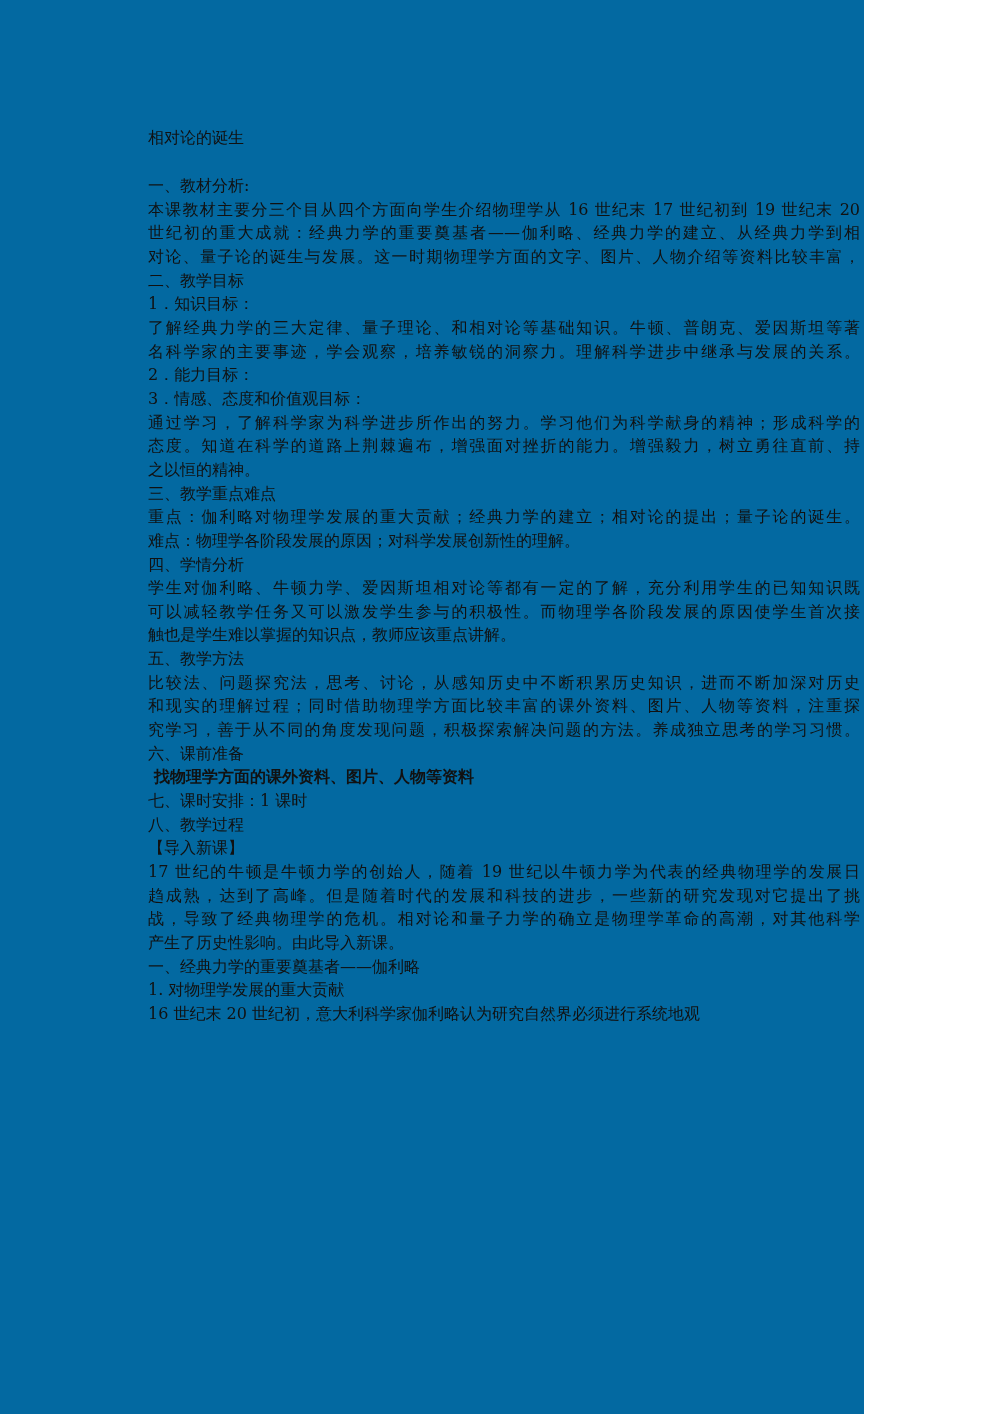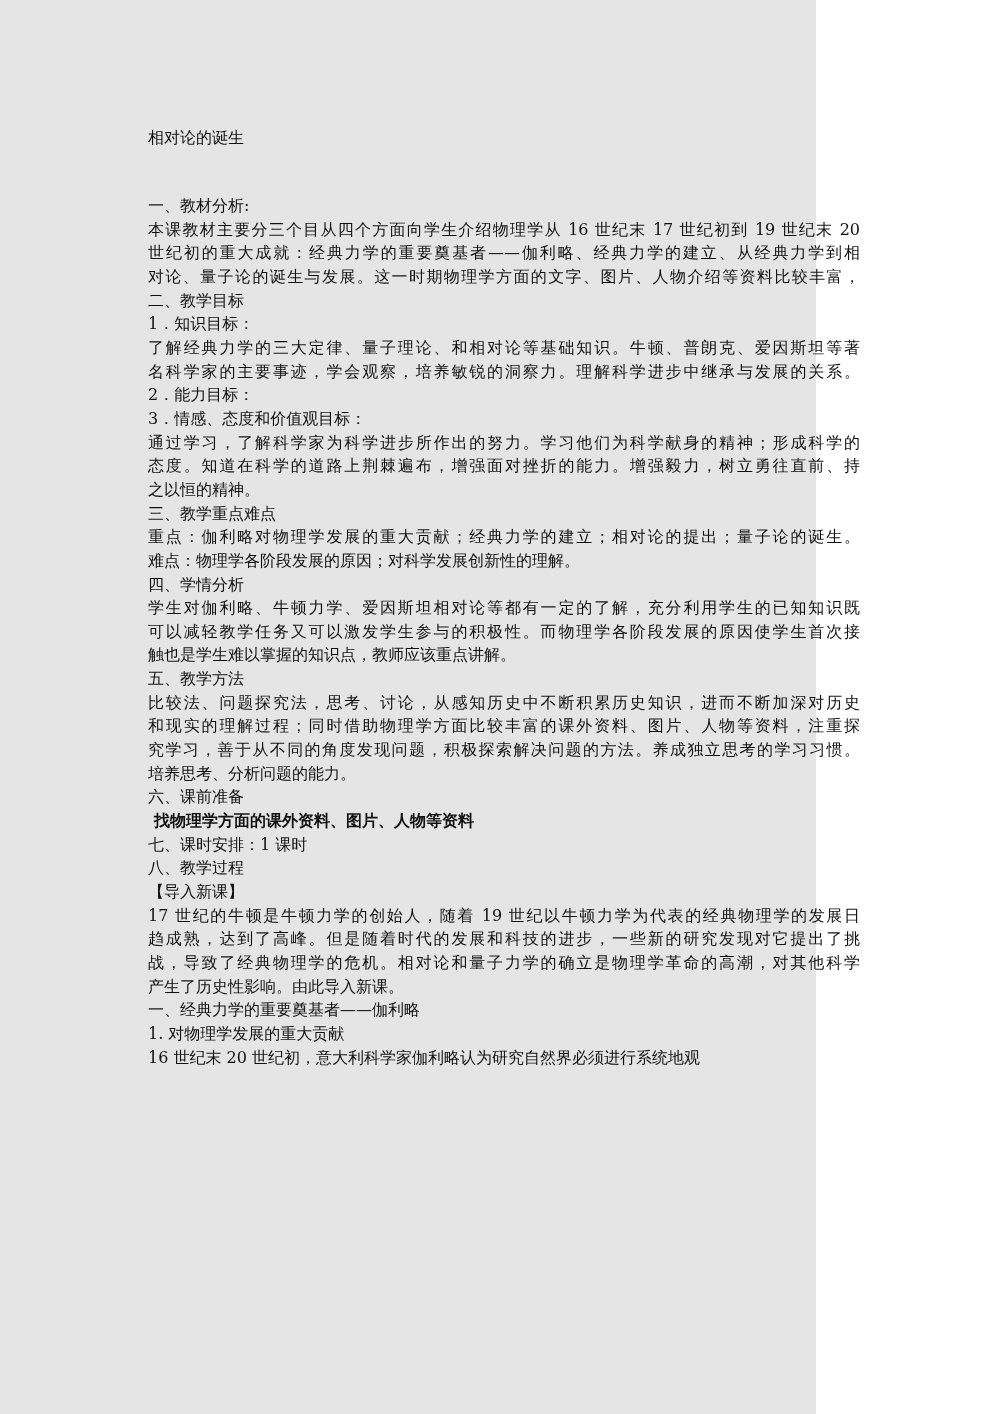--- a/index.html
+++ b/index.html
@@ -1,24 +1,24 @@
 <!DOCTYPE html>
 <html><head>
 <meta charset="utf-8">
 <style>
   html, body { margin: 0; padding: 0; background: #ffffff; }
   body { width: 1000px; height: 1414px; position: relative; overflow: hidden; }
-  .page { position: absolute; left: 0; top: 0; width: 816px; height: 1414px; background: #e5e5e5; }
+  .page { position: absolute; left: 0; top: 0; width: 816px; height: 1414px; background: #0369a1; padding-left: 48px; }
   .doc-title {
     position: absolute; left: 148px; top: 127px;
     font-family: "DejaVu Serif", "Liberation Serif", serif;
     font-size: 16px; color: #111; white-space: nowrap; line-height: 22px;
   }
   .body {
-    position: absolute; left: 148px; top: 174px; width: 712px; margin-top: 20px;
+    position: absolute; left: 148px; top: 174px; width: 712px;
   }
   .line {
     display: block; height: 23.66px; line-height: 23.66px;
     font-family: "DejaVu Serif", "Liberation Serif", serif;
     font-size: 16px; color: #111; white-space: nowrap;
     text-align: justify; text-align-last: justify;
   }
   .line.last { text-align-last: left; }
   .line.indent { padding-left: 6px; font-weight: bold; }
 </style>
@@ -45,21 +45,20 @@
       <div class="line">重点：伽利略对物理学发展的重大贡献；经典力学的建立；相对论的提出；量子论的诞生。</div>
       <div class="line last">难点：物理学各阶段发展的原因；对科学发展创新性的理解。</div>
       <div class="line last">四、学情分析</div>
       <div class="line">学生对伽利略、牛顿力学、爱因斯坦相对论等都有一定的了解，充分利用学生的已知知识既</div>
       <div class="line">可以减轻教学任务又可以激发学生参与的积极性。而物理学各阶段发展的原因使学生首次接</div>
       <div class="line last">触也是学生难以掌握的知识点，教师应该重点讲解。</div>
       <div class="line last">五、教学方法</div>
       <div class="line">比较法、问题探究法，思考、讨论，从感知历史中不断积累历史知识，进而不断加深对历史</div>
       <div class="line">和现实的理解过程；同时借助物理学方面比较丰富的课外资料、图片、人物等资料，注重探</div>
       <div class="line">究学习，善于从不同的角度发现问题，积极探索解决问题的方法。养成独立思考的学习习惯。</div>
-      <div class="line last">培养思考、分析问题的能力。</div>
       <div class="line last">六、课前准备</div>
       <div class="line last indent">找物理学方面的课外资料、图片、人物等资料</div>
       <div class="line last">七、课时安排：1 课时</div>
       <div class="line last">八、教学过程</div>
       <div class="line last">【导入新课】</div>
       <div class="line">17 世纪的牛顿是牛顿力学的创始人，随着 19 世纪以牛顿力学为代表的经典物理学的发展日</div>
       <div class="line">趋成熟，达到了高峰。但是随着时代的发展和科技的进步，一些新的研究发现对它提出了挑</div>
       <div class="line">战，导致了经典物理学的危机。相对论和量子力学的确立是物理学革命的高潮，对其他科学</div>
       <div class="line last">产生了历史性影响。由此导入新课。</div>
       <div class="line last">一、经典力学的重要奠基者——伽利略</div>

